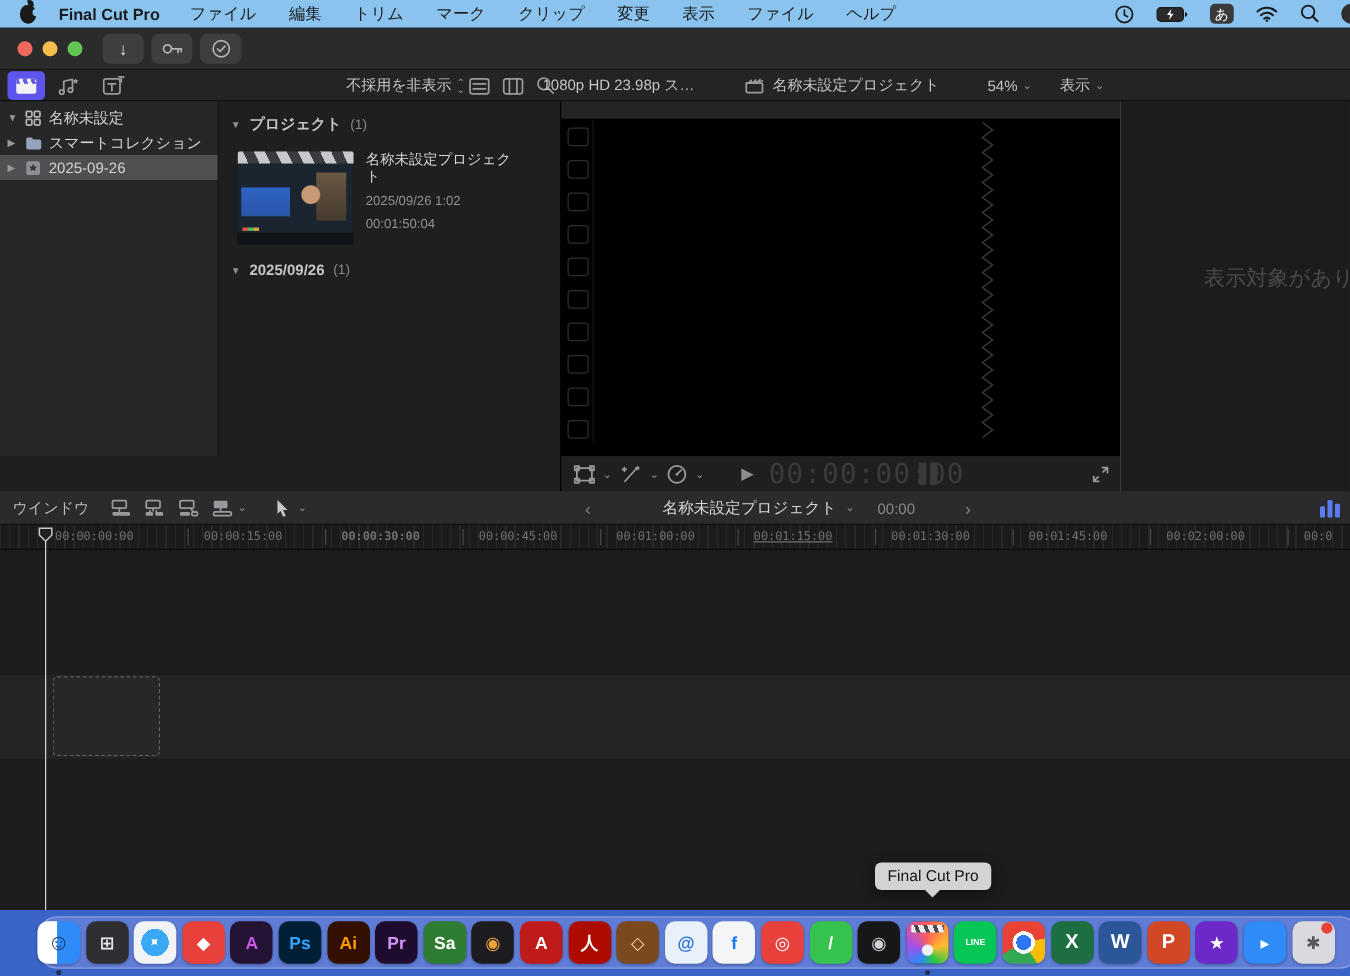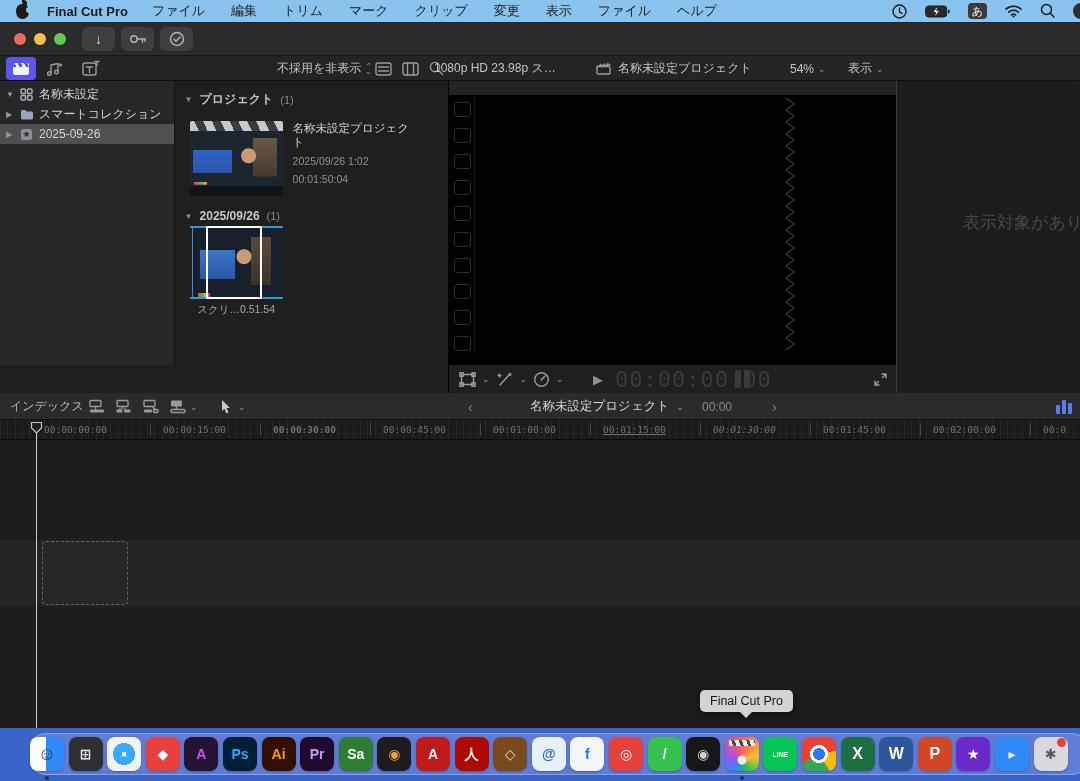--- a/index.html
+++ b/index.html
@@ -330,26 +330,20 @@
                 <div class="proj-name">名称未設定プロジェクト</div>
                 <div class="proj-date">2025/09/26 1:02</div>
                 <div class="proj-dur">00:01:50:04</div>
               </div>
             </div>
             <div class="sec-head" style="position:absolute;top:118px;left:0">
               <span class="tri">▼</span>
               <span class="sec-title">2025/09/26</span>
               <span class="sec-count">(1)</span>
             </div>
-            <div class="clip-item">
-              <div class="clip-thumb">
-                <div class="clip-sel"></div>
-              </div>
-              <div class="clip-name">スクリ…0.51.54</div>
-            </div>
           </div>
         </div>
       </div>
 
       <div class="viewer-col">
         <div class="viewer">
           <div class="viewer-topstrip"></div>
           <div id="sprockets">
               <div class="sprocket" style="top: 21px;"></div>
               <div class="sprocket" style="top: 47px;"></div>
@@ -406,21 +400,21 @@
         </div>
       </div>
 
       <div class="right-panel">
         <div class="empty-text">表示対象がありません</div>
       </div>
     </div>
 
     <div class="tl-toolbar">
       <div class="abs" style="left:10px">
-        <span>インデックス</span>
+        <span>ウインドウ</span>
       </div>
       <div class="abs" style="left:88px">
         <svg width="18" height="15" viewBox="0 0 18 15">
           <rect x="2" y="1.5" width="11" height="6" rx="1" class="ic-dim ic-stroke"></rect>
           <path d="M7.5 7.5v2.5" class="ic-dim ic-stroke"></path>
           <rect x="2" y="10.5" width="14" height="3" rx="1" fill="#9a9a9e"></rect>
         </svg>
       </div>
       <div class="abs" style="left:115px">
         <svg width="18" height="15" viewBox="0 0 18 15">
@@ -473,21 +467,21 @@
         <span class="ruler-label" style="left: 163px;">00:00:15:00</span>
         <div class="tick-major" style="left: 150px;"></div>
         <span class="ruler-label" style="left: 273px; font-weight: bold;">00:00:30:00</span>
         <div class="tick-major" style="left: 260px;"></div>
         <span class="ruler-label" style="left: 383px;">00:00:45:00</span>
         <div class="tick-major" style="left: 370px;"></div>
         <span class="ruler-label" style="left: 493px;">00:01:00:00</span>
         <div class="tick-major" style="left: 480px;"></div>
         <span class="ruler-label" style="left: 603px; text-decoration: underline;">00:01:15:00</span>
         <div class="tick-major" style="left: 590px;"></div>
-        <span class="ruler-label" style="left: 713px; font-style: italic;">00:01:30:00</span>
+        <span class="ruler-label" style="left: 713px;">00:01:30:00</span>
         <div class="tick-major" style="left: 700px;"></div>
         <span class="ruler-label" style="left: 823px;">00:01:45:00</span>
         <div class="tick-major" style="left: 810px;"></div>
         <span class="ruler-label" style="left: 933px;">00:02:00:00</span>
         <div class="tick-major" style="left: 920px;"></div>
         <span class="ruler-label" style="left: 1043px;">00:0</span>
         <div class="tick-major" style="left: 1030px;"></div>
       </div>
 
     <div class="tl-body">

